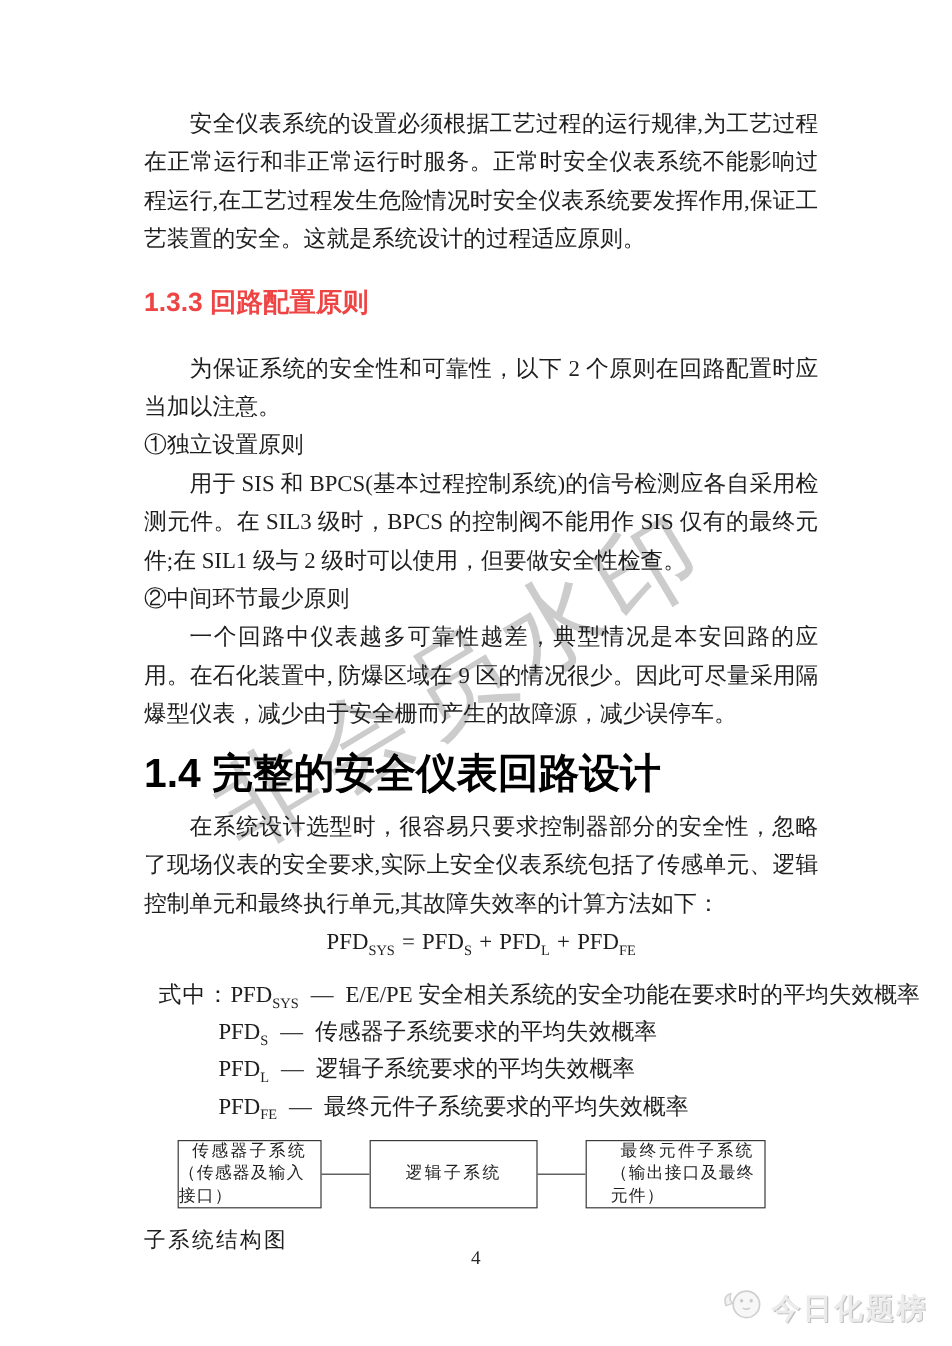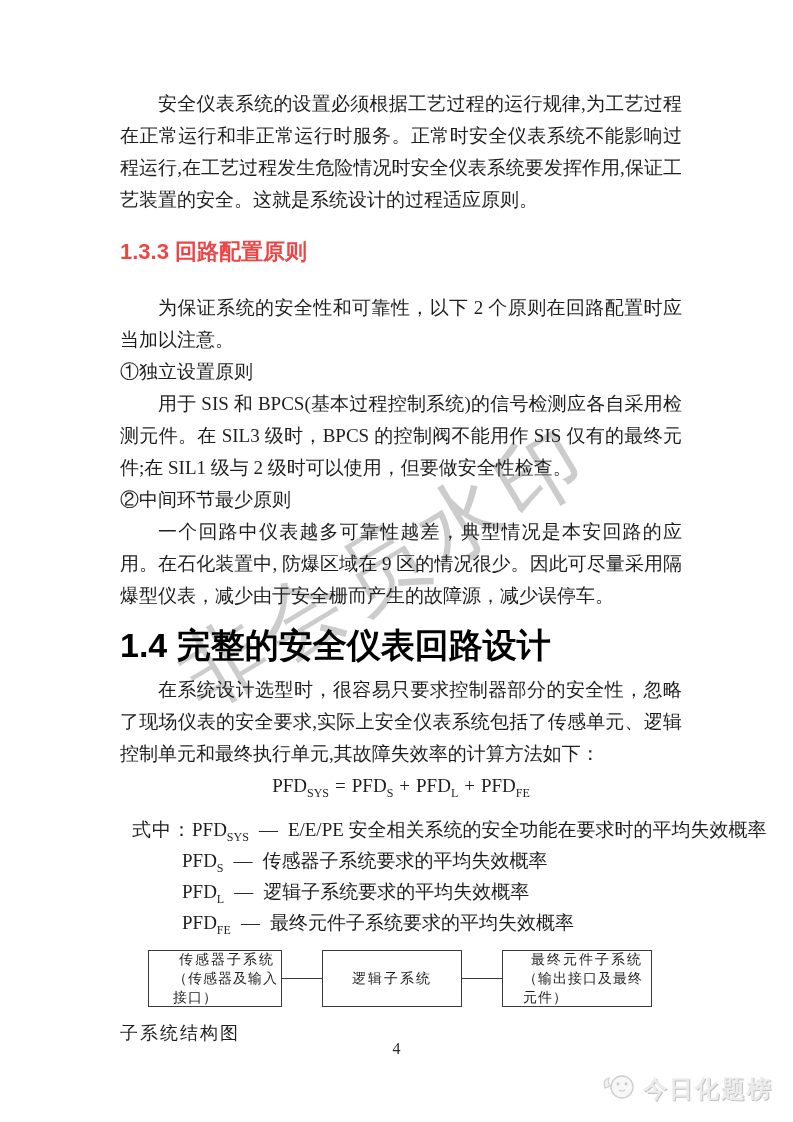--- a/index.html
+++ b/index.html
@@ -75,21 +75,21 @@
     height:57px;
     display:flex;
     flex-direction:column;
     justify-content:center;
     align-items:center;
     box-sizing:border-box;
     background:#fff;
   }
   .dbox .b1{font-size:14px;letter-spacing:2px;line-height:19px;}
   .dbox .b2{font-size:14px;letter-spacing:1px;line-height:19px;}
-  .dbox.w1{width:134px;padding-left:24px;}
+  .dbox.w1{width:120px;}
   .dbox.w2{width:140px;}
   .dbox.w3{width:150px;padding-left:20px;}
   .dconn{width:40px;height:1.5px;background:#3a3a3a;}
   .caption{
     font-size:18px;
     letter-spacing:2px;
     margin-top:14px;
   }
   .page-number{
     position:absolute;

